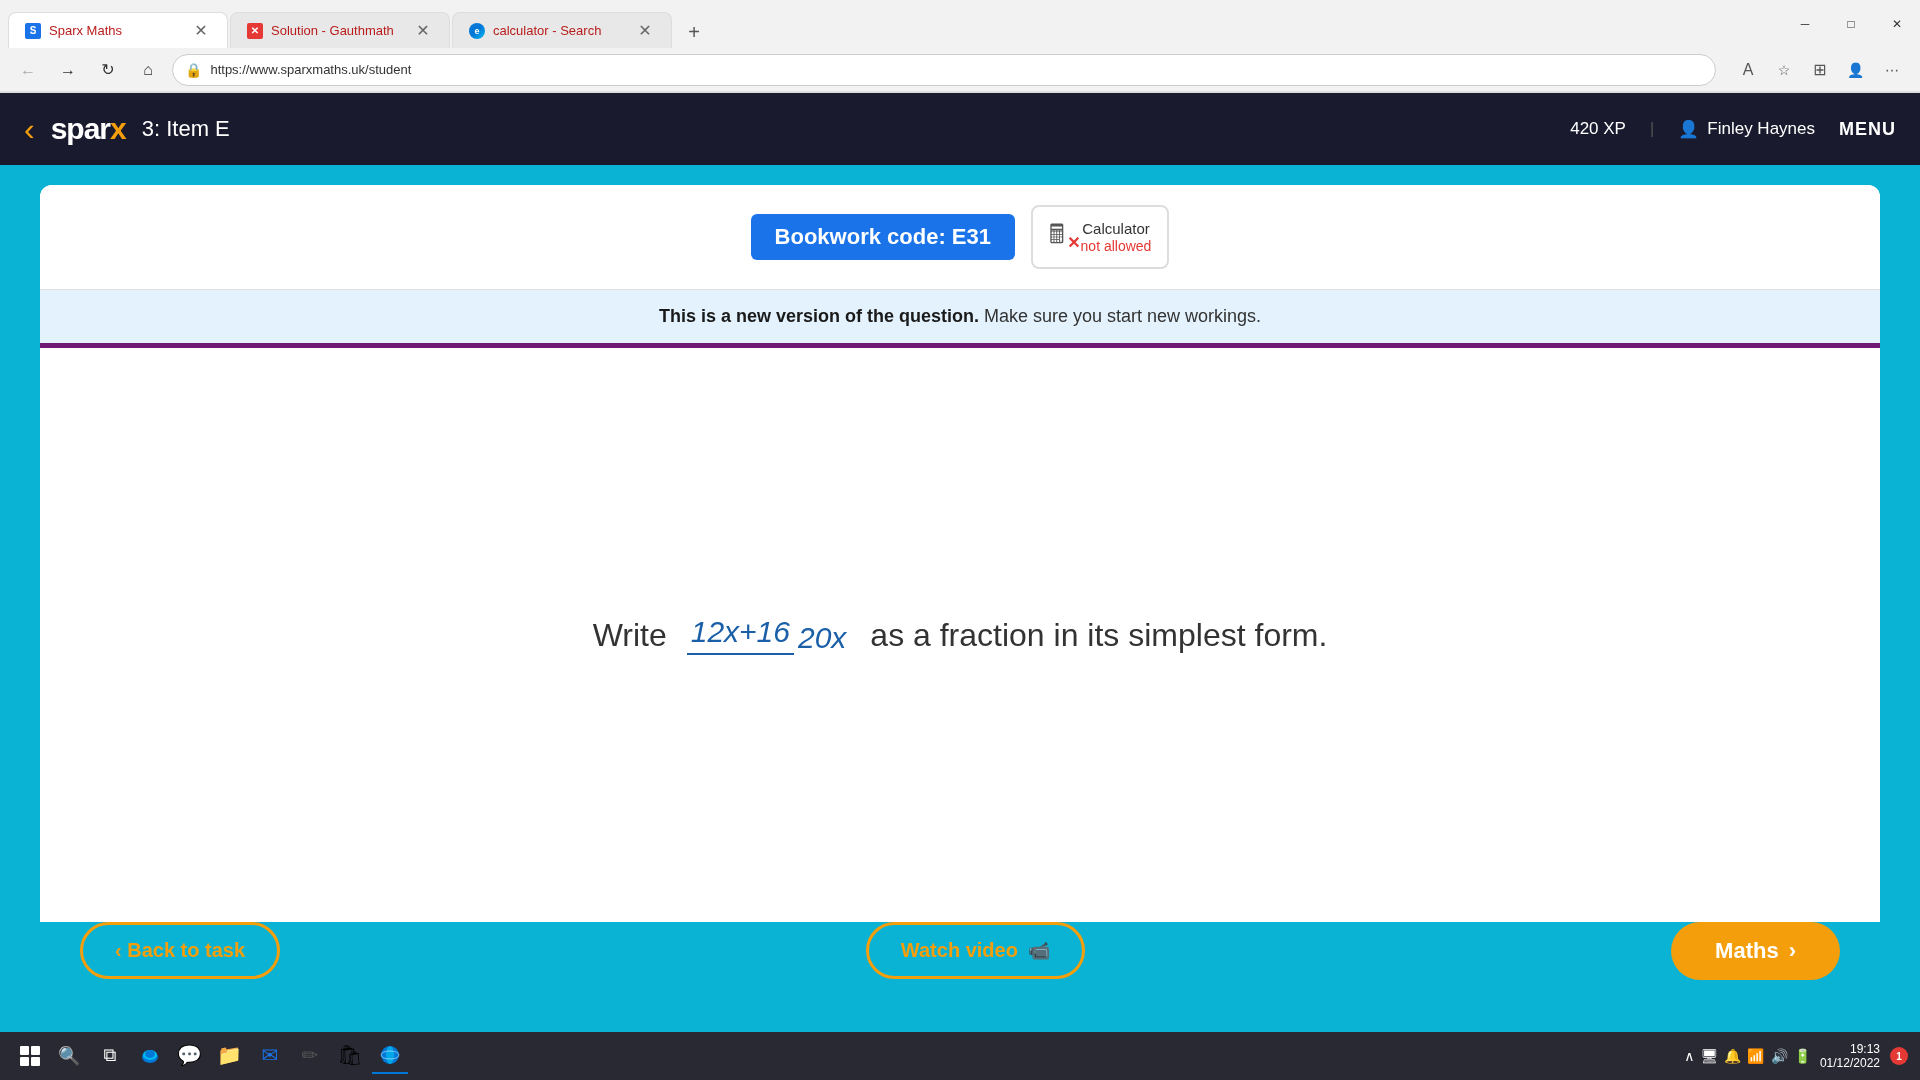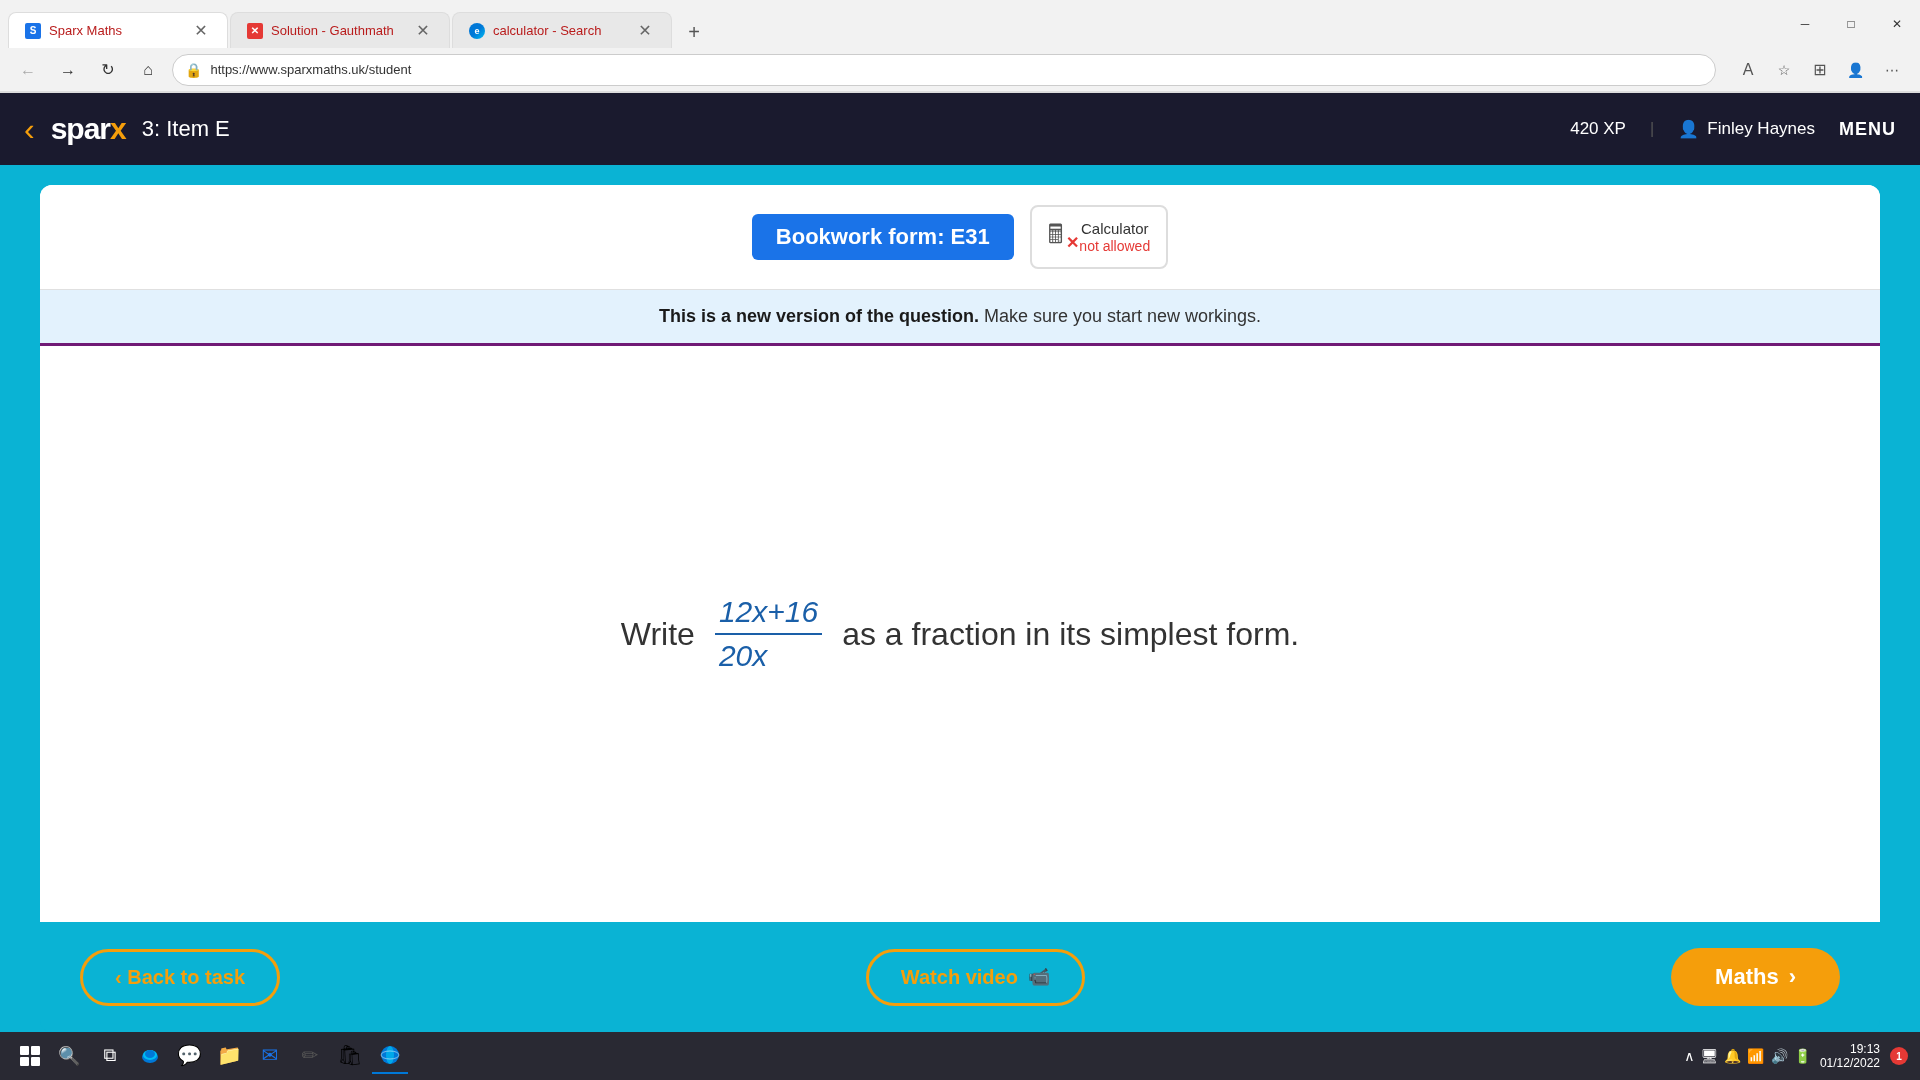--- a/index.html
+++ b/index.html
@@ -41,21 +41,21 @@
     .header-divider { color: #555; }
     .content-card { background: #fff; margin: 0; border: none; }
 
     .bookwork-bar { background: #fff; display: flex; align-items: center; justify-content: center; gap: 16px; padding: 20px; border-bottom: 1px solid #e0e0e0; }
     .bookwork-code { background: #1a73e8; color: #fff; font-size: 22px; font-weight: 600; padding: 10px 24px; border-radius: 6px; }
     .calculator-badge { display: flex; align-items: center; gap: 8px; border: 2px solid #ddd; border-radius: 8px; padding: 8px 16px; font-size: 15px; color: #555; }
     .calc-text { display: flex; flex-direction: column; line-height: 1.2; }
     .calc-line1 { font-size: 15px; color: #333; text-align: center; }
     .calc-line2 { font-size: 14px; color: #e53935; font-weight: 500; }
 
-    .new-version-banner { background: #e3f2fd; padding: 16px 24px; text-align: center; font-size: 18px; color: #333; border-bottom: 3px solid #701a75; }
+    .new-version-banner { background: #e3f2fd; padding: 16px 24px; text-align: center; font-size: 18px; color: #333; border-bottom: 5px solid #701a75; }
     .new-version-banner strong { color: #1a1a1a; font-weight: 700; }
 
     .question-area { background: #fff; min-height: 380px; display: flex; align-items: center; justify-content: center; padding: 60px; }
     .question-text { font-size: 32px; color: #333; display: flex; align-items: center; gap: 12px; }
 
     .bottom-bar { background: #0ab3d4; padding: 0 48px; height: 100px; display: flex; align-items: center; justify-content: space-between; }
     .back-task-btn { background: transparent; border: 3px solid #f59e0b; color: #f59e0b; font-size: 22px; font-weight: 600; padding: 14px 36px; border-radius: 50px; cursor: pointer; display: flex; align-items: center; gap: 10px; }
     .watch-video-btn { background: transparent; border: 3px solid #f59e0b; color: #f59e0b; font-size: 22px; font-weight: 600; padding: 14px 36px; border-radius: 50px; cursor: pointer; display: flex; align-items: center; gap: 10px; }
     .answer-btn { background: #f59e0b; border: none; color: #fff; font-size: 24px; font-weight: 700; padding: 16px 40px; border-radius: 50px; cursor: pointer; display: flex; align-items: center; gap: 10px; }
 
@@ -148,51 +148,51 @@
           <span>Finley Haynes</span>
         </div>
         <span class="menu-btn">MENU</span>
       </div>
     </div>
 
     <div class="content-wrapper" style="background: #0ab3d4; flex:1; display:flex; flex-direction:column; padding: 20px 40px 0 40px;">
       <div class="content-card" style="border-radius: 12px 12px 0 0; flex:1; display:flex; flex-direction:column; overflow:hidden;">
 
         <div class="bookwork-bar">
-          <div class="bookwork-code">Bookwork form: E31</div>
+          <div class="bookwork-code">Bookwork code: E31</div>
           <div class="calculator-badge">
             <span style="font-size:26px;">🖩</span>
             <div style="position:relative; display:inline-block;">
               <span style="position:absolute; top:-4px; right:-8px; color:#e53935; font-weight:bold; font-size:16px;">✕</span>
             </div>
             <div class="calc-text">
               <span class="calc-line1">Calculator</span>
               <span class="calc-line2">not allowed</span>
             </div>
           </div>
         </div>
 
         <div class="new-version-banner">
           <strong>This is a new version of the question.</strong><span> Make sure you start new workings.</span>
         </div>
 
         <div class="question-area" style="flex:1;">
           <div class="question-text">
             <span>Write</span>
-            <span style="display:inline-flex; flex-direction:column; align-items:flex-start; margin: 0 8px;">
+            <span style="display:inline-flex; flex-direction:row; align-items:flex-end; margin: 0 8px;">
               <span style="border-bottom: 2px solid #1a5fa8; padding: 0 4px 4px 4px; font-size:30px; color:#1a5fa8; font-style:italic;">12<span style="font-style:italic;">x</span>+16</span>
               <span style="padding: 4px 4px 0 4px; font-size:30px; color:#1a5fa8; font-style:italic;">20<span style="font-style:italic;">x</span></span>
             </span>
             <span>as a fraction in its simplest form.</span>
           </div>
         </div>
 
       </div>
 
-      <div class="bottom-bar" style="margin: 0 0 0 0; padding: 0 40px; height:110px; background:#0ab3d4; border-radius:0 0 12px 12px; display:flex; align-items:center; justify-content:space-between;">
+      <div class="bottom-bar" style="margin: 0 0 0 0; padding: 0 40px; height:110px; background:#0ab3d4; border-radius:0 0 12px 12px; display:flex; align-items:flex-start; justify-content:space-between;">
         <button class="back-task-btn" style="background:transparent; border:3px solid #f59e0b; color:#f59e0b; font-size:20px; font-weight:600; padding:14px 32px; border-radius:50px; cursor:pointer;">‹ Back to task</button>
         <button class="watch-video-btn" style="background:transparent; border:3px solid #f59e0b; color:#f59e0b; font-size:20px; font-weight:600; padding:14px 32px; border-radius:50px; cursor:pointer; display:flex; align-items:center; gap:10px;">
           <span>Watch video</span>
           <span style="font-size:18px;">📹</span>
         </button>
         <button class="answer-btn" style="background:#f59e0b; border:none; color:#fff; font-size:22px; font-weight:700; padding:16px 44px; border-radius:50px; cursor:pointer; display:flex; align-items:center; gap:10px;">
           <span>Maths</span>
           <span style="font-size:22px;">›</span>
         </button>
       </div>

